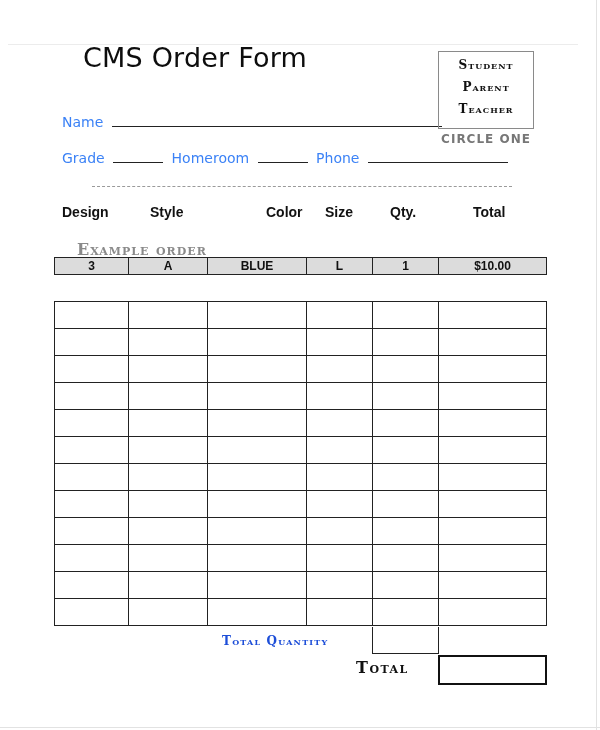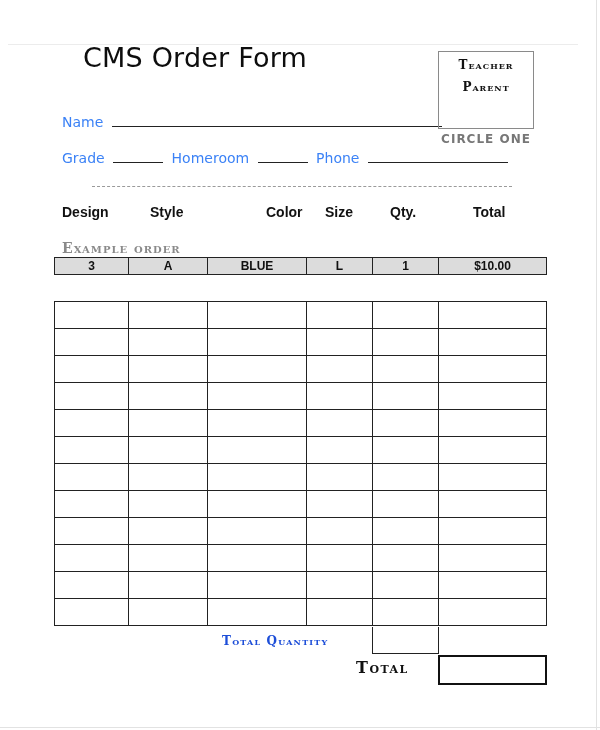--- a/index.html
+++ b/index.html
@@ -9,21 +9,21 @@
   .top-rule { position: absolute; left: 8px; top: 44px; width: 570px; height: 1px; background: #ececec; }
   .title { position: absolute; left: 63px; top: 42px; font-size: 27px; font-family: "DejaVu Sans", sans-serif; color: #0d0d0d; letter-spacing: 0.2px; margin-left: 20px; }
   .field-row { position: absolute; font-size: 14px; color: #3b82f6; white-space: nowrap; }
   .line { display: inline-block; border-bottom: 1px solid #222; height: 12px; vertical-align: baseline; margin: 0 4px; }
   .role-box { position: absolute; left: 438px; top: 51px; width: 96px; height: 78px; border: 1px solid #8a8a8a; box-sizing: border-box; text-align: center; }
   .role { font-family: "DejaVu Serif", serif; font-variant: small-caps; font-weight: bold; font-size: 12px; letter-spacing: 1px; line-height: 22px; color: #111; }
   .role:first-child { margin-top: 2px; }
   .circle-one { position: absolute; left: 438px; top: 132px; width: 96px; text-align: center; font-size: 12px; letter-spacing: 1px; color: #777; font-weight: bold; }
   .dashes { position: absolute; left: 92px; top: 186px; width: 420px; border-top: 1px dashed #9a9a9a; }
   .col-head { position: absolute; top: 204px; font-family: "Liberation Sans", sans-serif; font-weight: bold; font-size: 14px; color: #111; }
-  .example-label { position: absolute; left: 62px; top: 240px; font-family: "DejaVu Serif", serif; font-variant: small-caps; font-size: 14px; letter-spacing: 1px; color: #8a8a8a; font-weight: bold; }
+  .example-label { position: absolute; left: 77px; top: 240px; font-family: "DejaVu Serif", serif; font-variant: small-caps; font-size: 16px; letter-spacing: 1px; color: #8a8a8a; font-weight: bold; }
   table.grid { position: absolute; border-collapse: collapse; table-layout: fixed; }
   table.grid td { border: 1px solid #222; padding: 0; text-align: center; font-family: "Liberation Sans", sans-serif; font-weight: bold; font-size: 12px; }
   .example-table { left: 54px; top: 257px; }
   .example-table td { background: #dcdcdc; height: 16px; border-color: #333; }
   .order-table { left: 54px; top: 301px; }
   .order-table td { height: 26px; }
   .total-qty-label { position: absolute; left: 222px; top: 634px; font-family: "DejaVu Serif", serif; font-variant: small-caps; font-weight: bold; font-size: 12px; letter-spacing: 1.2px; color: #1d4ed8; }
   .total-qty-box { position: absolute; left: 372px; top: 627px; width: 67px; height: 27px; border-left: 1px solid #222; border-bottom: 1px solid #222; border-right: 1px solid #222; box-sizing: border-box; }
   .total-label { position: absolute; left: 356px; top: 658px; font-family: "DejaVu Serif", serif; font-variant: small-caps; font-weight: bold; font-size: 16px; letter-spacing: 1.5px; color: #111; }
   .total-box { position: absolute; left: 438px; top: 655px; width: 109px; height: 30px; border: 2px solid #111; box-sizing: border-box; }
@@ -45,22 +45,23 @@
 <div class="field-row" style="left:62px; top:150px;">
   <span>Grade</span>
   <span class="line" style="width:50px;"></span>
   <span>Homeroom</span>
   <span class="line" style="width:50px;"></span>
   <span>Phone</span>
   <span class="line" style="width:140px;"></span>
 </div>
 
 <div class="role-box">
+  <div class="role">Student</div>
+  <div class="role">Parent</div>
   <div class="role">Teacher</div>
-  <div class="role">Parent</div>
 </div>
 <div class="circle-one">CIRCLE ONE</div>
 
 <div class="dashes"></div>
 
 <div class="col-head" style="left:62px;">Design</div>
 <div class="col-head" style="left:150px;">Style</div>
 <div class="col-head" style="left:234px;margin-left:32px;">Color</div>
 <div class="col-head" style="left:325px;">Size</div>
 <div class="col-head" style="left:390px;">Qty.</div>

